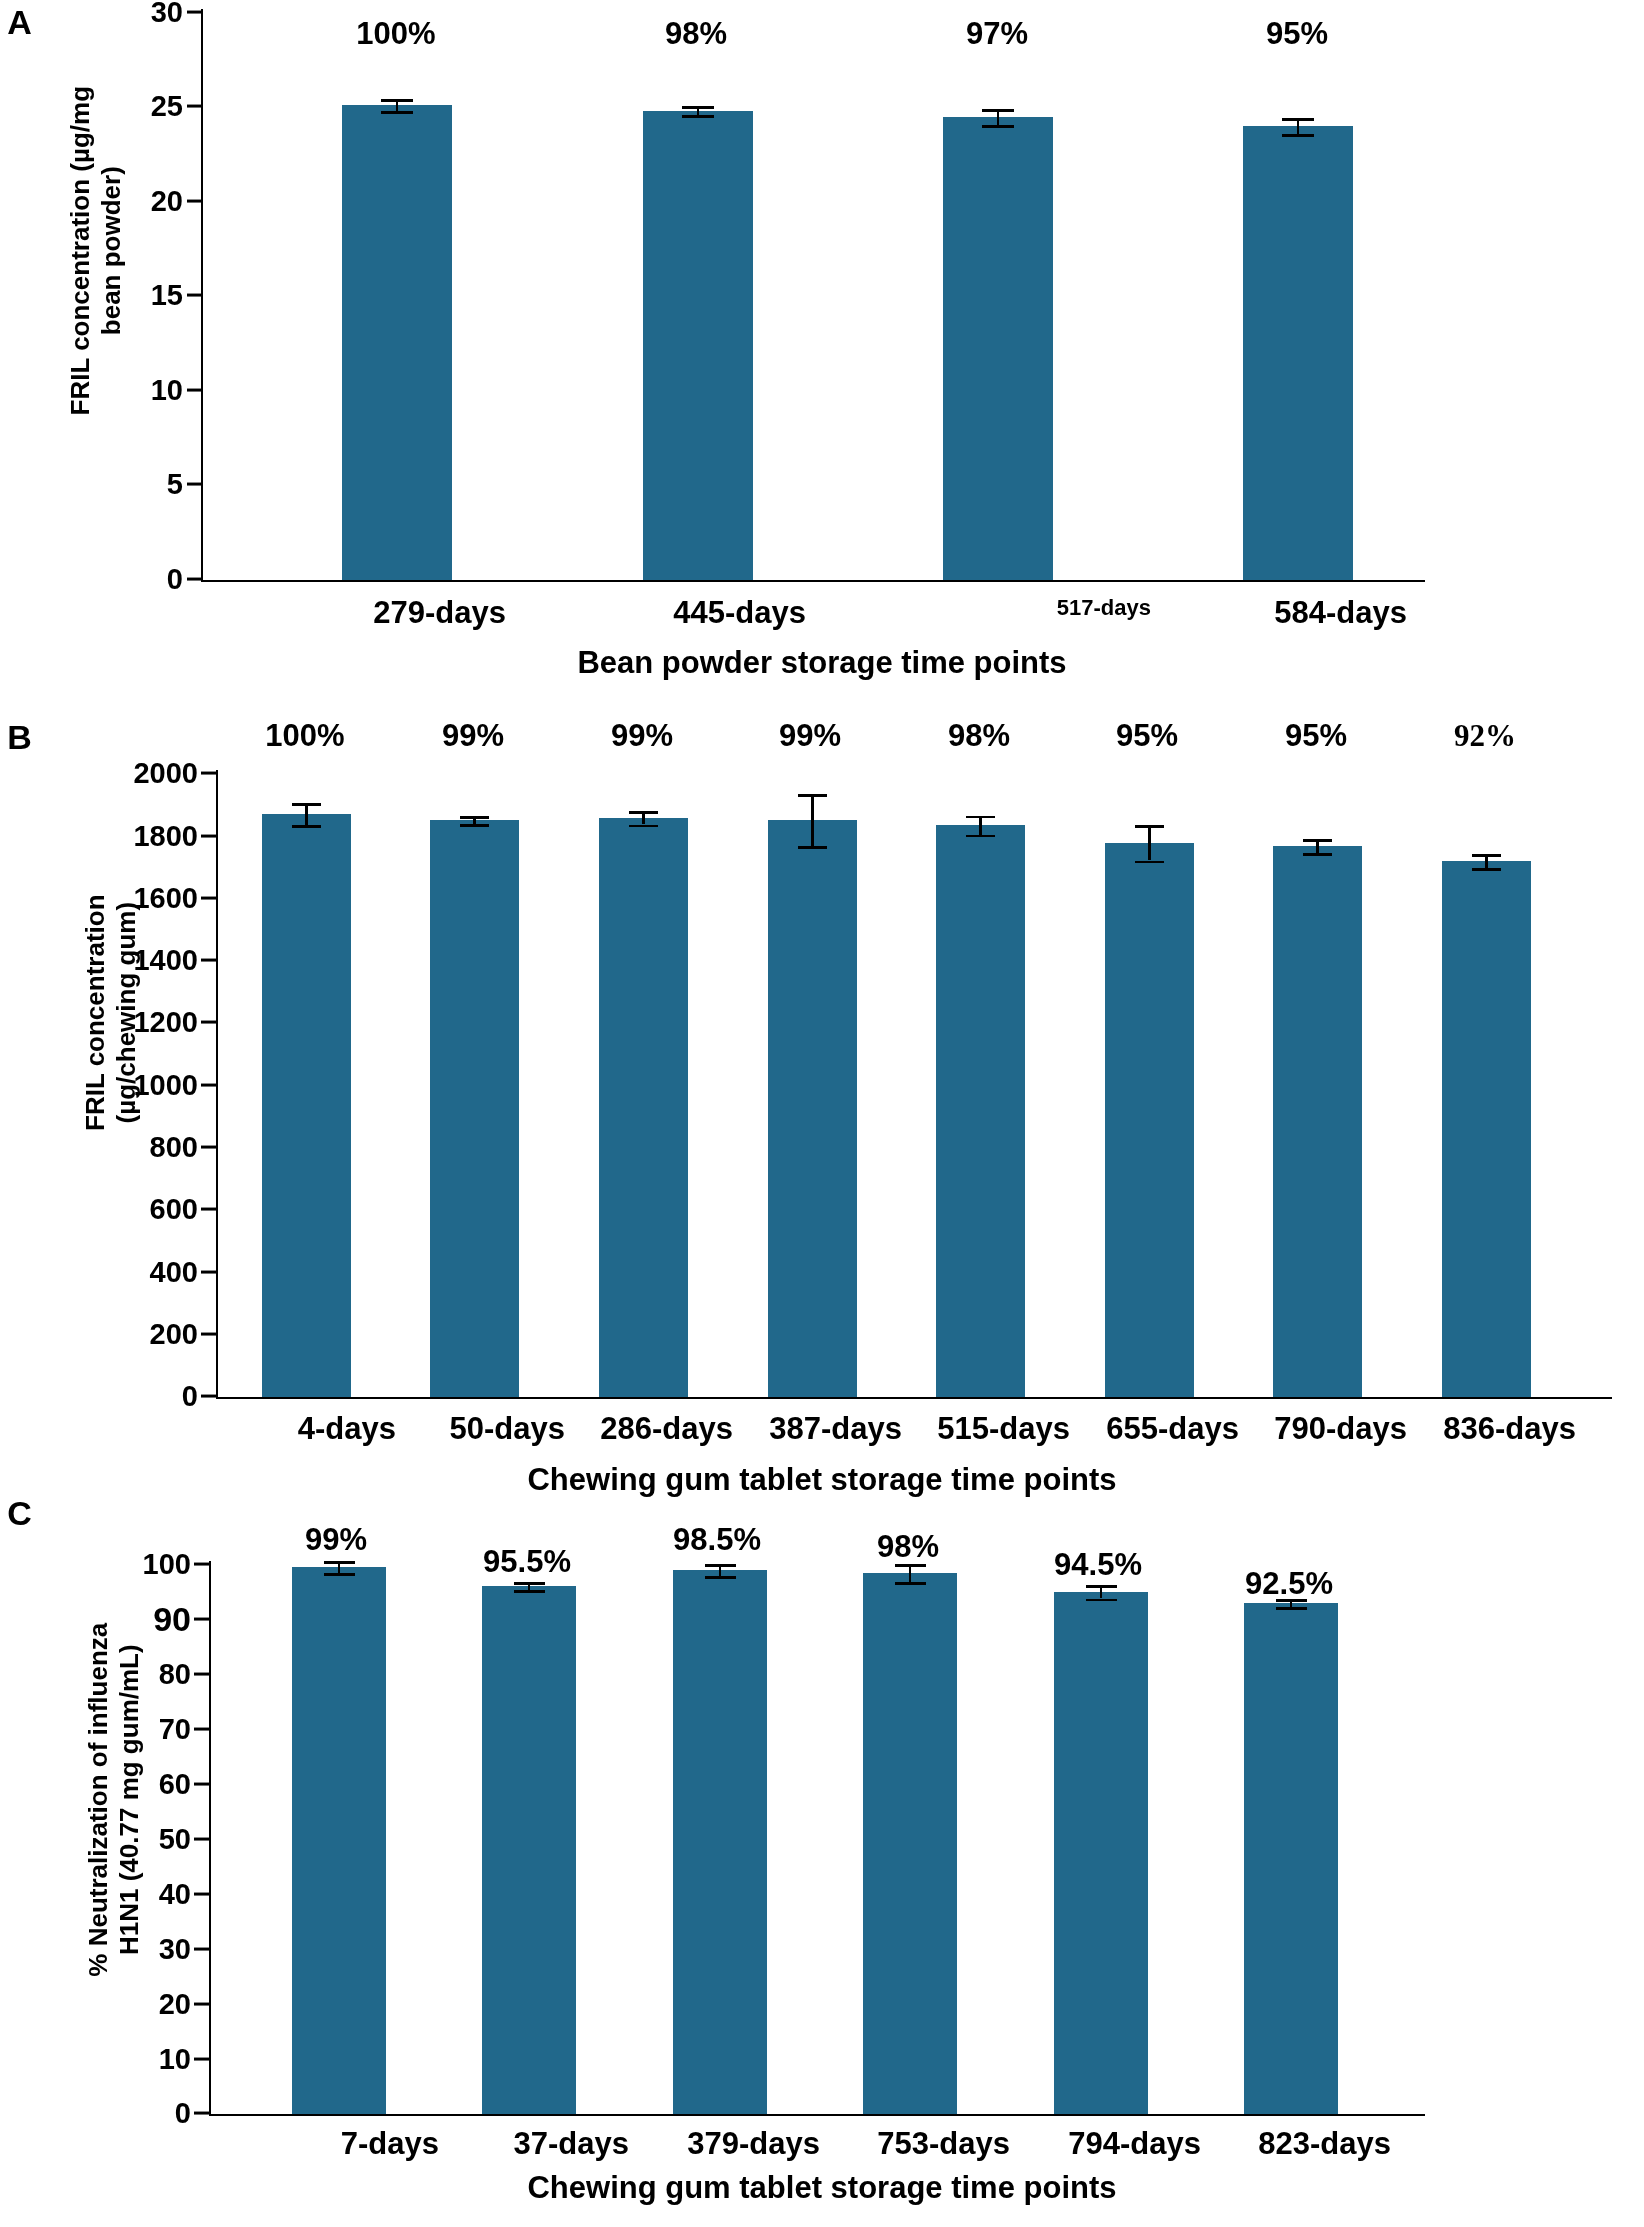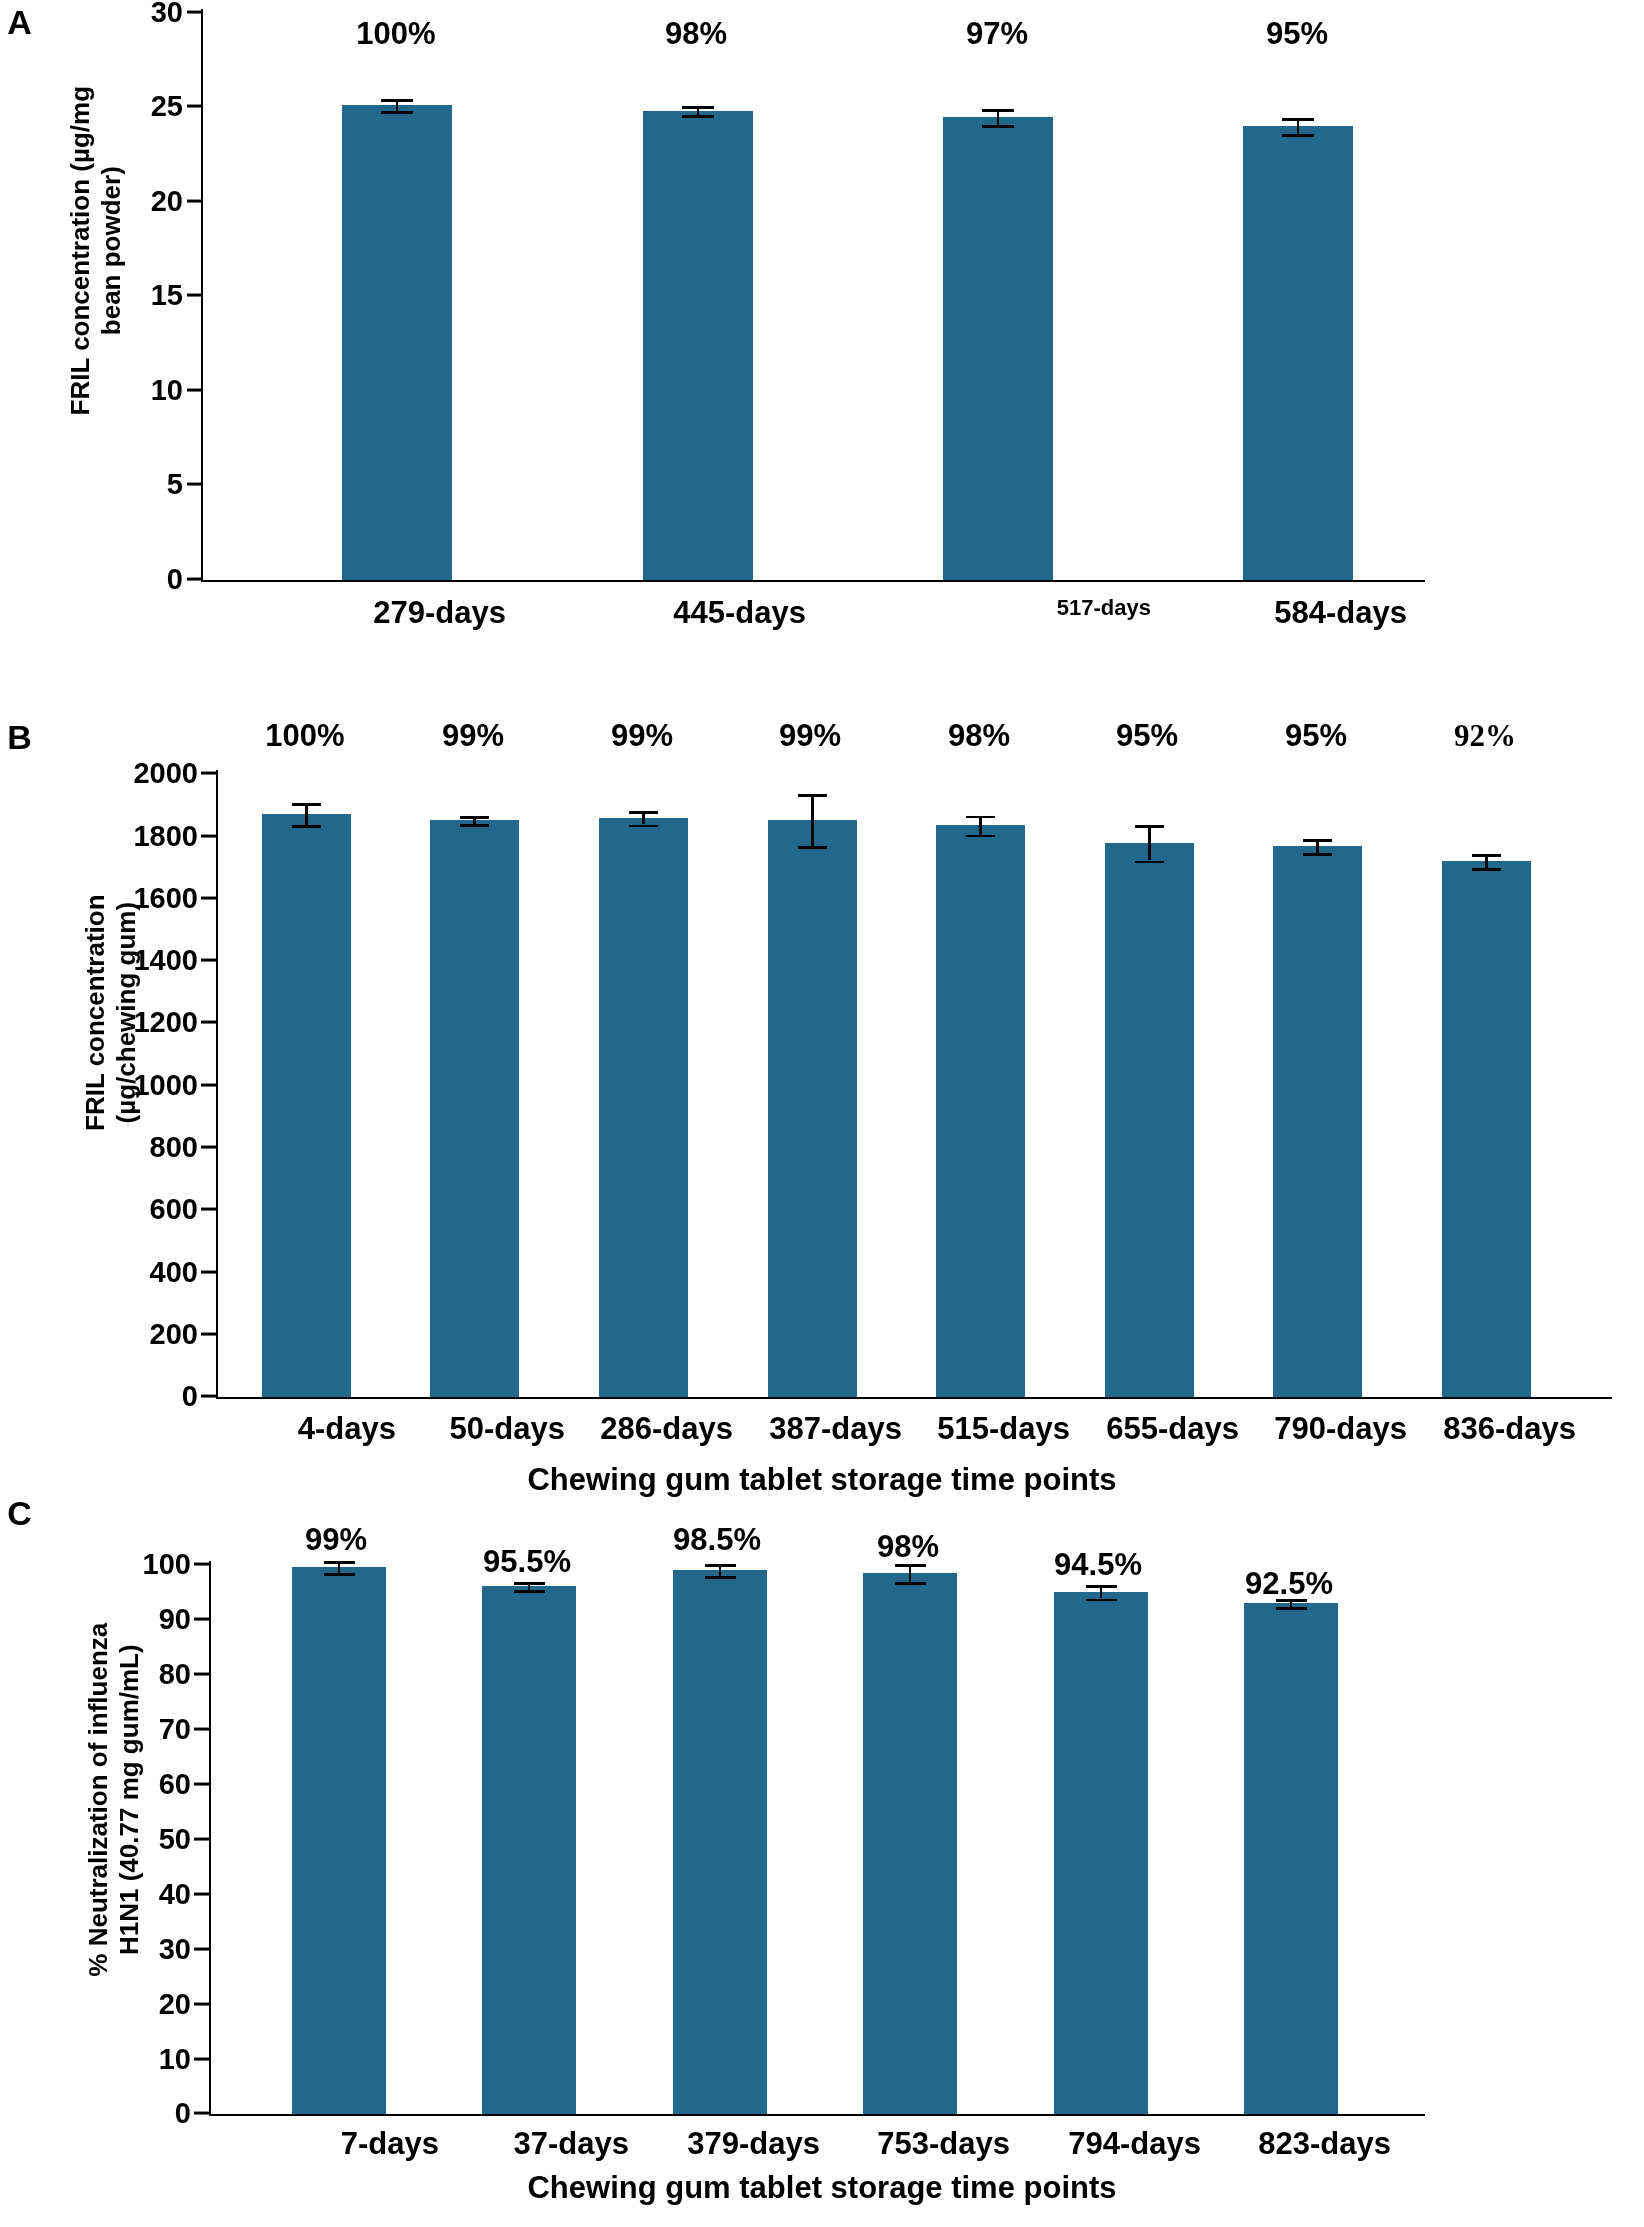--- a/index.html
+++ b/index.html
@@ -156,20 +156,21 @@
     <div class="barlabel" style="left:396px;top:16px;font-size:31px;">100%</div>
     <div class="barlabel" style="left:696px;top:16px;font-size:31px;">98%</div>
     <div class="barlabel" style="left:997px;top:16px;font-size:31px;">97%</div>
     <div class="barlabel" style="left:1297px;top:16px;font-size:31px;">95%</div>
 
     <div class="xtick" style="left:286px;top:595px;width:220px;font-size:31px;">279-days</div>
     <div class="xtick" style="left:586px;top:595px;width:220px;font-size:31px;">445-days</div>
     <div class="xtick" style="left:931px;top:595px;width:220px;font-size:22px;">517-days</div>
     <div class="xtick" style="left:1187px;top:595px;width:220px;font-size:31px;">584-days</div>
 
+    <div class="xlabel" style="top:645px;left:0;font-size:31px;">Bean powder storage time points</div>
   </div>
 
   <div class="panel" style="top:711px;height:777px;">
     <div class="panel-letter" style="left:7.3px;top:7.3px;">B</div>
 
     <div class="ylabel" style="left:-212px;top:271px;width:645px;font-size:26px;transform:rotate(-90deg);">
       <span>FRIL concentration</span><br>
       <span>(µg/chewing gum)</span>
     </div>
 
@@ -272,21 +273,21 @@
 
     <div class="ytick" style="left:81px;top:626px;width:110px;font-size:29px;">0</div>
     <div class="ytick" style="left:81px;top:572px;width:110px;font-size:29px;">10</div>
     <div class="ytick" style="left:81px;top:517px;width:110px;font-size:29px;">20</div>
     <div class="ytick" style="left:81px;top:462px;width:110px;font-size:29px;">30</div>
     <div class="ytick" style="left:81px;top:407px;width:110px;font-size:29px;">40</div>
     <div class="ytick" style="left:81px;top:352px;width:110px;font-size:29px;">50</div>
     <div class="ytick" style="left:81px;top:297px;width:110px;font-size:29px;">60</div>
     <div class="ytick" style="left:81px;top:242px;width:110px;font-size:29px;">70</div>
     <div class="ytick" style="left:81px;top:187px;width:110px;font-size:29px;">80</div>
-    <div class="ytick" style="left:81px;top:132px;width:110px;font-size:29px;">90</div>
+    <div class="ytick" style="left:81px;top:132px;width:110px;font-size:34px;">90</div>
     <div class="ytick" style="left:81px;top:77px;width:110px;font-size:29px;">100</div>
 
     <div class="ytickmark" style="left:194px;top:626px;width:16px;"></div>
     <div class="ytickmark" style="left:194px;top:572px;width:16px;"></div>
     <div class="ytickmark" style="left:194px;top:517px;width:16px;"></div>
     <div class="ytickmark" style="left:194px;top:462px;width:16px;"></div>
     <div class="ytickmark" style="left:194px;top:407px;width:16px;"></div>
     <div class="ytickmark" style="left:194px;top:352px;width:16px;"></div>
     <div class="ytickmark" style="left:194px;top:297px;width:16px;"></div>
     <div class="ytickmark" style="left:194px;top:242px;width:16px;"></div>

